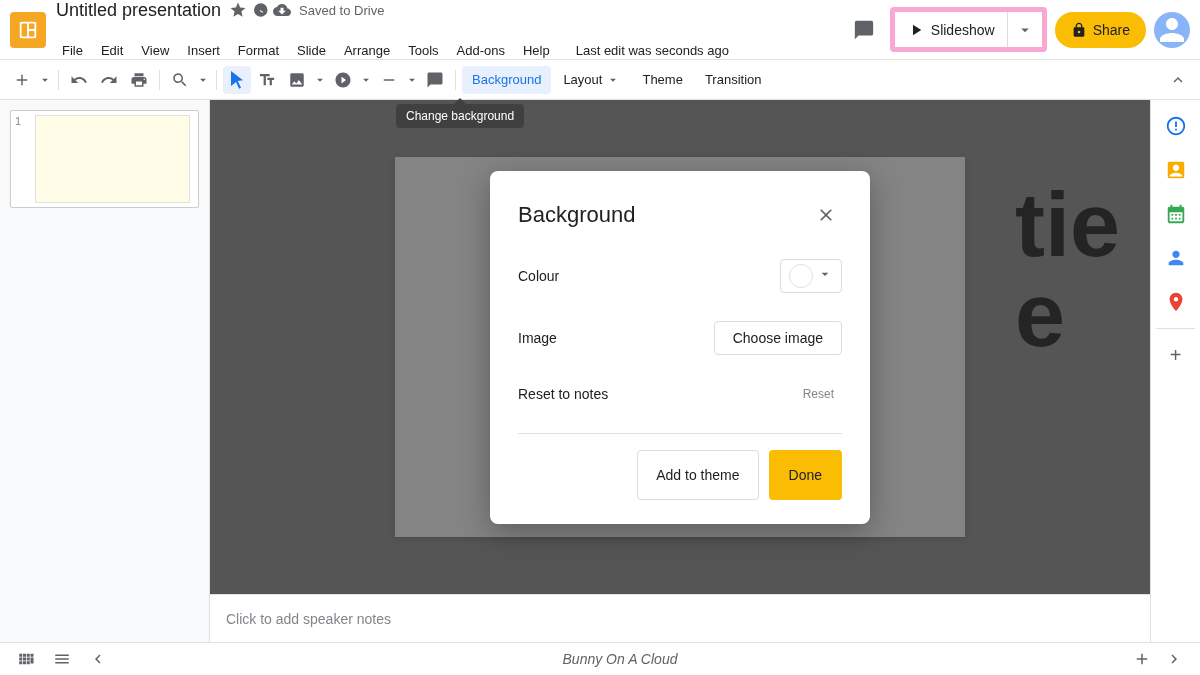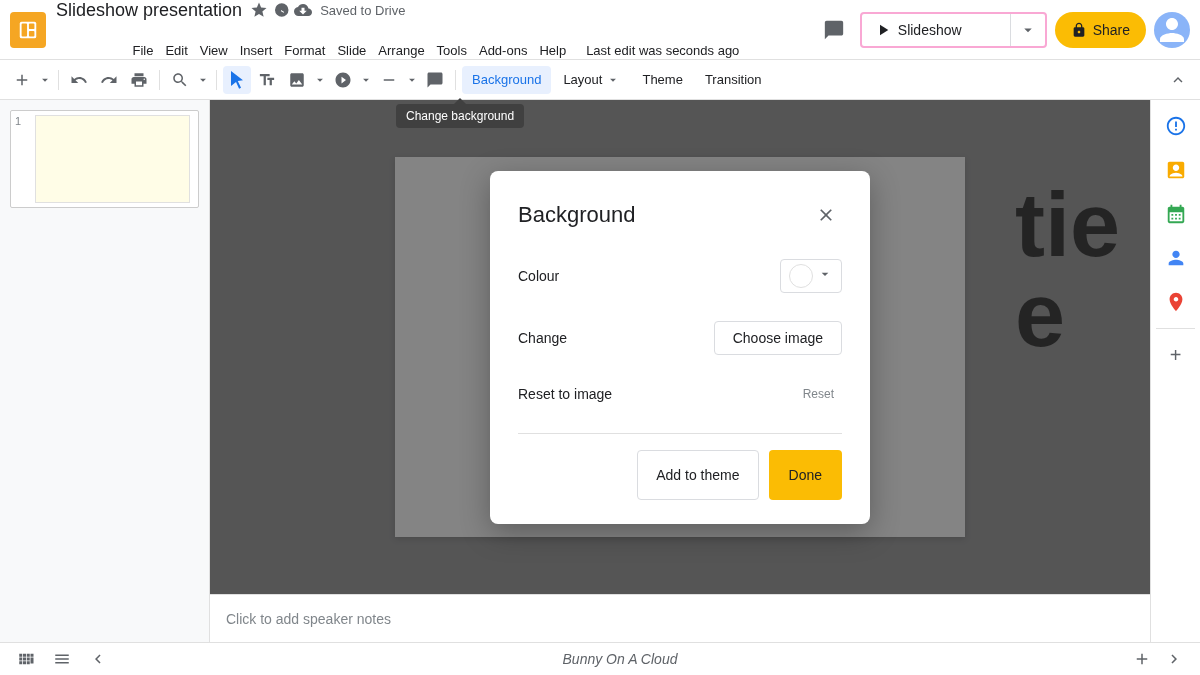--- a/index.html
+++ b/index.html
@@ -13,29 +13,29 @@
     #app-logo {
       width: 36px; height: 36px; background: #f5a623; border-radius: 4px;
       display: flex; align-items: center; justify-content: center; margin-right: 10px; flex-shrink: 0;
     }
     #app-logo svg { width: 22px; height: 22px; }
     #title-area { display: flex; flex-direction: column; flex: 1; min-width: 0; }
     #presentation-title { font-size: 18px; color: #202124; font-weight: 400; display: flex; align-items: center; gap: 8px; }
     #presentation-title span { font-size: 18px; }
     #title-icons { display: flex; gap: 4px; align-items: center; }
     #title-icons svg { width: 18px; height: 18px; fill: #5f6368; }
-    #menu-bar { display: flex; align-items: center; gap: 0; margin-top: 20px; justify-content: center; }
+    #menu-bar { display: flex; align-items: center; gap: 6px; margin-top: 20px; }
     #menu-bar span { font-size: 13px; color: #202124; padding: 2px 6px; cursor: pointer; border-radius: 4px; }
     #last-edit { font-size: 12px; color: #5f6368; margin-left: 8px; }
     #top-right { display: flex; align-items: center; gap: 8px; flex-shrink: 0; }
     #comment-btn { width: 36px; height: 36px; border-radius: 50%; display: flex; align-items: center; justify-content: center; cursor: pointer; border: none; background: transparent; }
     #comment-btn svg { width: 22px; height: 22px; fill: #5f6368; }
     #slideshow-btn {
-      display: flex; align-items: center; background: #fff; border: 2px solid #f9a8d4;
-      border-radius: 4px; height: 36px; cursor: pointer; overflow: hidden; gap: 36px;
+      display: flex; align-items: center; background: #fff; border: 5px solid #f9a8d4;
+      border-radius: 4px; height: 45px; cursor: pointer; overflow: hidden;
     }
     #slideshow-main { padding: 0 12px; font-size: 14px; color: #202124; font-weight: 500; display: flex; align-items: center; gap: 6px; height: 100%; }
     #slideshow-main svg { width: 18px; height: 18px; fill: #202124; }
     #slideshow-dropdown { padding: 0 8px; border-left: 1px solid #dadce0; height: 100%; display: flex; align-items: center; cursor: pointer; }
     #slideshow-dropdown svg { width: 18px; height: 18px; fill: #5f6368; }
     #share-btn {
       background: #fbbc04; border: none; border-radius: 20px; height: 36px;
       padding: 0 16px; font-size: 14px; font-weight: 500; cursor: pointer;
       display: flex; align-items: center; gap: 6px; color: #202124;
     }
@@ -157,21 +157,21 @@
   <div id="app-logo">
     <svg viewBox="0 0 24 24" fill="none">
       <rect x="3" y="3" width="18" height="18" rx="2" fill="#fff"></rect>
       <rect x="5" y="5" width="6" height="14" rx="1" fill="#f5a623"></rect>
       <rect x="13" y="5" width="6" height="6" rx="1" fill="#f5a623"></rect>
       <rect x="13" y="13" width="6" height="6" rx="1" fill="#f5a623"></rect>
     </svg>
   </div>
   <div id="title-area">
     <div id="presentation-title">
-      <span>Slideshow presentation</span>
+      <span>Untitled presentation</span>
       <div id="title-icons">
         <svg viewBox="0 0 24 24">
             <path d="M12 17.27L18.18 21l-1.64-7.03L22 9.24l-7.19-.61L12 2 9.19 8.63 2 9.24l5.46 4.73L5.82 21z" fill="#5f6368"></path>
           </svg>
         <svg viewBox="0 0 24 24">
             <path d="M13 3a9 9 0 100 18A9 9 0 0013 3zm-1 14v-5l4.28 2.54-.72 1.21-3.56-2.12V17H12z" fill="#5f6368"></path>
           </svg>
         <svg viewBox="0 0 24 24">
             <path d="M19.35 10.04C18.67 6.59 15.64 4 12 4 9.11 4 6.6 5.64 5.35 8.04 2.34 8.36 0 10.91 0 14c0 3.31 2.69 6 6 6h13c2.76 0 5-2.24 5-5 0-2.64-2.05-4.78-4.65-4.96zM17 13l-5 5-5-5h3V9h4v4h3z" fill="#5f6368"></path>
           </svg>
@@ -377,28 +377,28 @@
               <div id="color-swatch"></div>
               <div id="color-arrow">
                 <svg viewBox="0 0 24 24">
                     <path d="M7 10l5 5 5-5z"></path>
                   </svg>
               </div>
             </div>
           </div>
 
           <div class="dialog-row">
-            <span class="dialog-label">Change</span>
+            <span class="dialog-label">Image</span>
             <button id="choose-image-btn">
               <span>Choose image</span>
             </button>
           </div>
 
           <div class="dialog-row">
-            <span class="dialog-label">Reset to image</span>
+            <span class="dialog-label">Reset to notes</span>
             <button id="reset-btn">
               <span>Reset</span>
             </button>
           </div>
 
           <div id="dialog-footer">
             <button id="add-theme-btn">
               <span>Add to theme</span>
             </button>
             <button id="done-btn">

